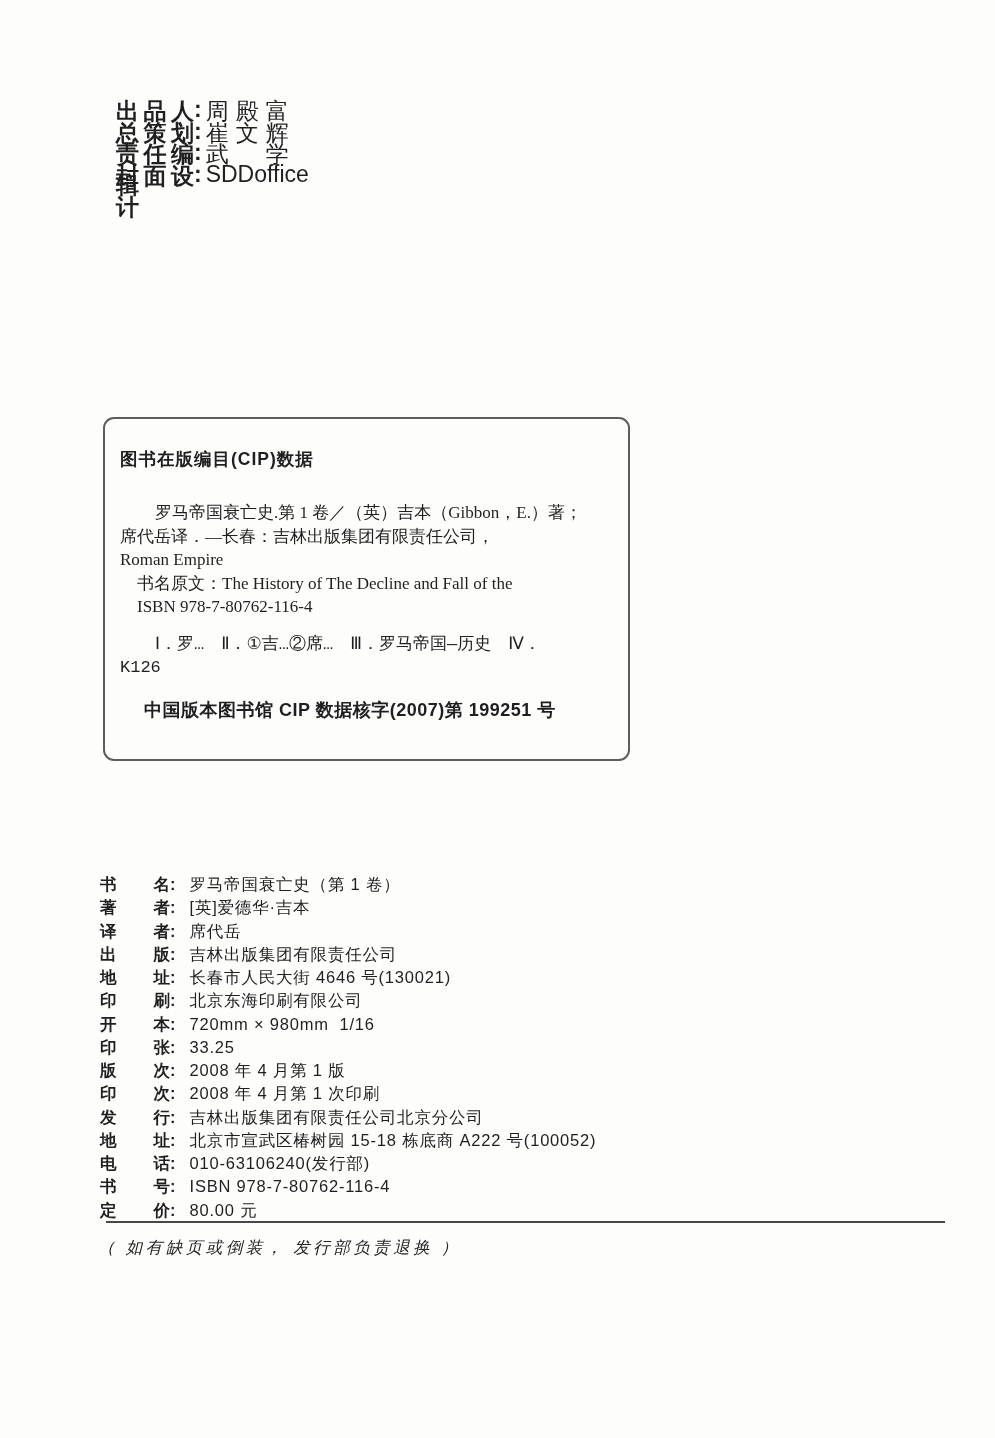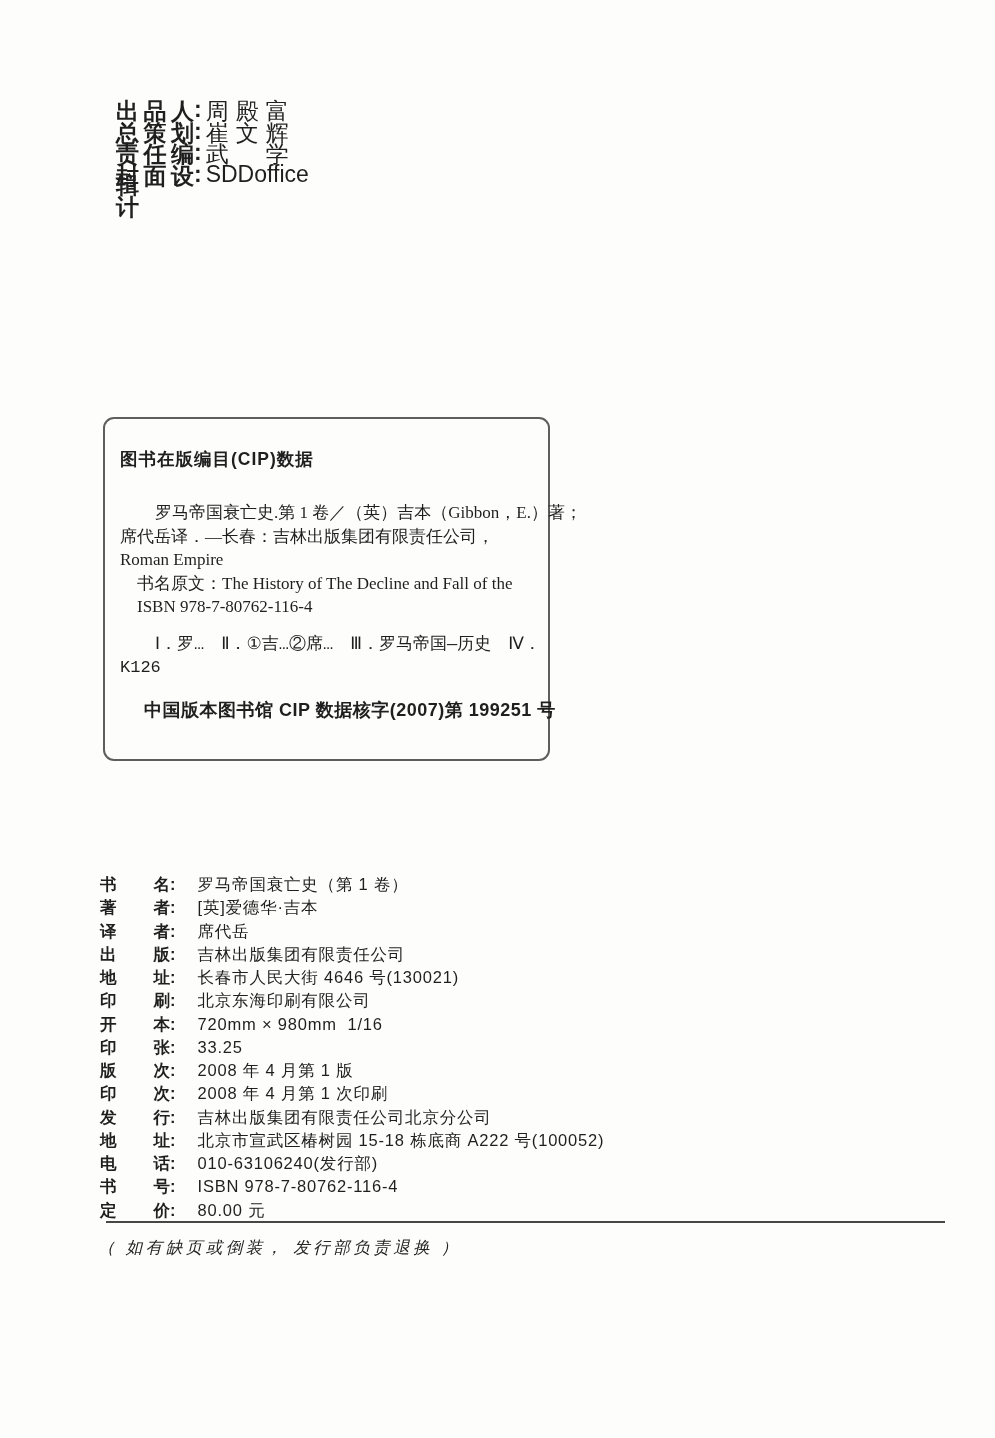--- a/index.html
+++ b/index.html
@@ -32,21 +32,21 @@
   }
   .credits .colon { display: inline-block; }
   .credits .val { margin-left: 4px; white-space: pre; font-weight: normal; }
   .credits .val.cjk { letter-spacing: 7px; }
 
   
   .cip-box {
     position: absolute;
     left: 103px;
     top: 417px;
-    width: 447px;
+    width: 527px;
     height: 344px;
     border: 2px solid #5e5e5e;
     border-radius: 11px;
     padding: 28px 14px 0 15px;
     background: #fdfdfc;
   }
   .cip-title {
     font-weight: bold;
     font-size: 17.5px;
     letter-spacing: 1px;
@@ -75,21 +75,21 @@
     font-size: 16.5px;
   }
   .details .lbl {
     display: inline-block;
     width: 70px;
     font-weight: bold;
     text-align: justify;
     text-align-last: justify;
   }
   .details .colon { font-weight: bold; }
-  .details .val { margin-left: 22px; white-space: pre; letter-spacing: 0.8px; }
+  .details .val { margin-left: 14px; white-space: pre; letter-spacing: 0.8px; }
 
   
   .rule {
     position: absolute;
     left: 106px;
     top: 1221px;
     width: 839px;
     height: 2px;
     background: #474747;
     border: none;

